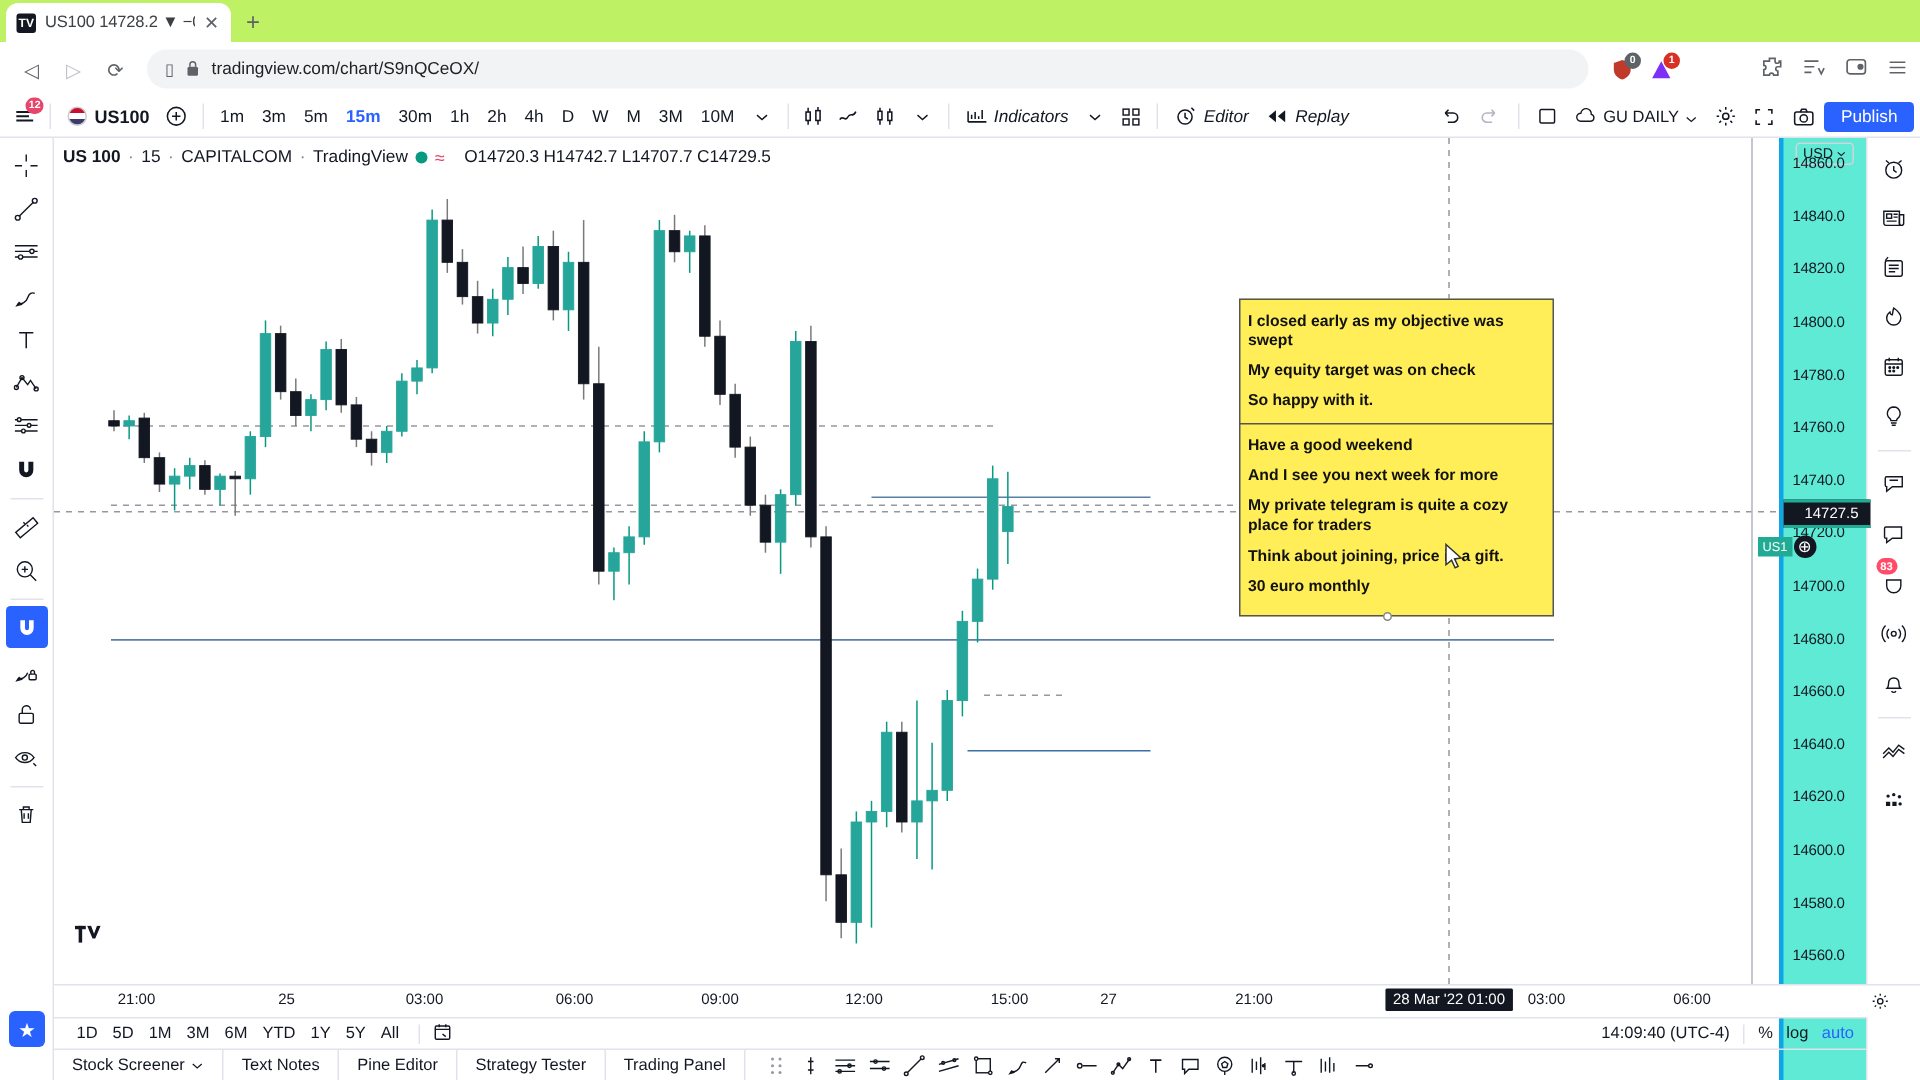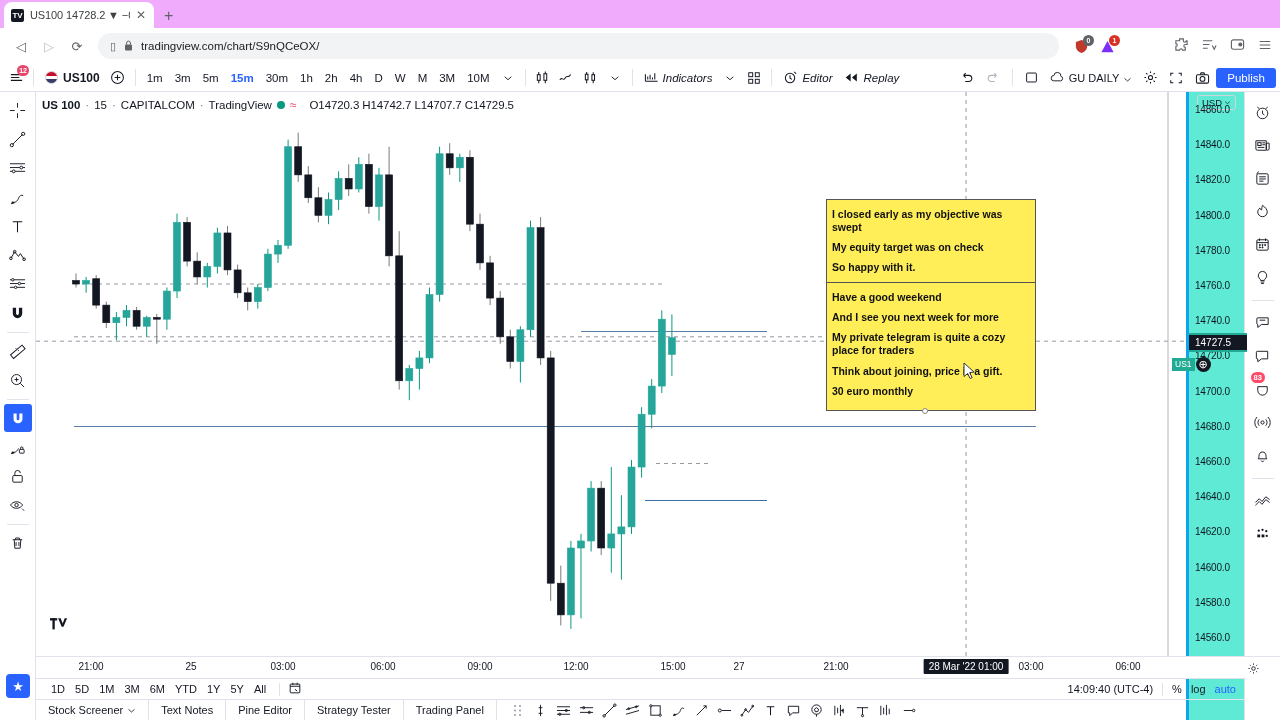--- a/index.html
+++ b/index.html
@@ -1,21 +1,21 @@
 <!DOCTYPE html>
 <html><head>
 <meta charset="utf-8">
 <style>
   * { box-sizing: border-box; margin:0; padding:0; }
   html,body { width:1280px; height:720px; overflow:hidden; background:#fff;
     font-family:"Liberation Sans", sans-serif; -webkit-font-smoothing:antialiased; }
 
   
   .browser { width:1280px; height:720px; position:relative; background:#dee1e6; }
-  .tabstrip { height:28px; background:#f0abfc; display:flex; align-items:flex-end; padding-left:4px; }
+  .tabstrip { height:28px; background:#bef264; display:flex; align-items:flex-end; padding-left:4px; }
   .tab { height:26px; background:#fff; border-radius:8px 8px 0 0; display:flex; align-items:center;
     gap:6px; padding:0 8px 0 7px; min-width:150px; max-width:150px; font-size:11px; color:#3c4043; }
   .tab-fav { width:13px; height:13px; background:#131722; color:#fff; border-radius:2px;
     font-size:8px; font-weight:bold; display:flex; align-items:center; justify-content:center; flex:0 0 auto;}
   .tab-title { flex:1; overflow:hidden; white-space:nowrap; font-size:11px; letter-spacing:-.1px;}
   .tab-close { font-size:12px; color:#5f6368; flex:0 0 auto; line-height:1;}
   .newtab { font-size:16px; color:#5f6368; margin-left:10px; margin-bottom:3px; }
 
   .urlbar { height:36px; background:#fff; display:flex; align-items:center; gap:2px; padding:0 8px; }
   .navbtn { width:26px; height:26px; display:flex; align-items:center; justify-content:center;
@@ -646,21 +646,21 @@
             <div class="ptick" style="top: 258.4px;">14720.0</div>
             <div class="ptick" style="top: 293.6px;">14700.0</div>
             <div class="ptick" style="top: 328.8px;">14680.0</div>
             <div class="ptick" style="top: 364px;">14660.0</div>
             <div class="ptick" style="top: 399.2px;">14640.0</div>
             <div class="ptick" style="top: 434.4px;">14620.0</div>
             <div class="ptick" style="top: 469.6px;">14600.0</div>
             <div class="ptick" style="top: 504.8px;">14580.0</div>
             <div class="ptick" style="top: 540px;">14560.0</div>
           </div>
-        <div class="plabel-cur" id="curprice" style="top: 241.2px;">14727.5</div>
+        <div class="plabel-cur" id="curprice" style="top: 241.2px; text-align: center;">14727.5</div>
       </div>
 
       <div class="righttools">
         <div class="rtool">
           <svg width="17" height="17" viewBox="0 0 18 18" stroke="#131722" stroke-width="1" fill="none">
               <circle cx="9" cy="10" r="5.6"></circle>
               <path d="M9 7v3.2l2 1.3M3.5 3.2L5.6 5M14.5 3.2L12.4 5"></path>
             </svg>
         </div>
         <div class="rtool">

